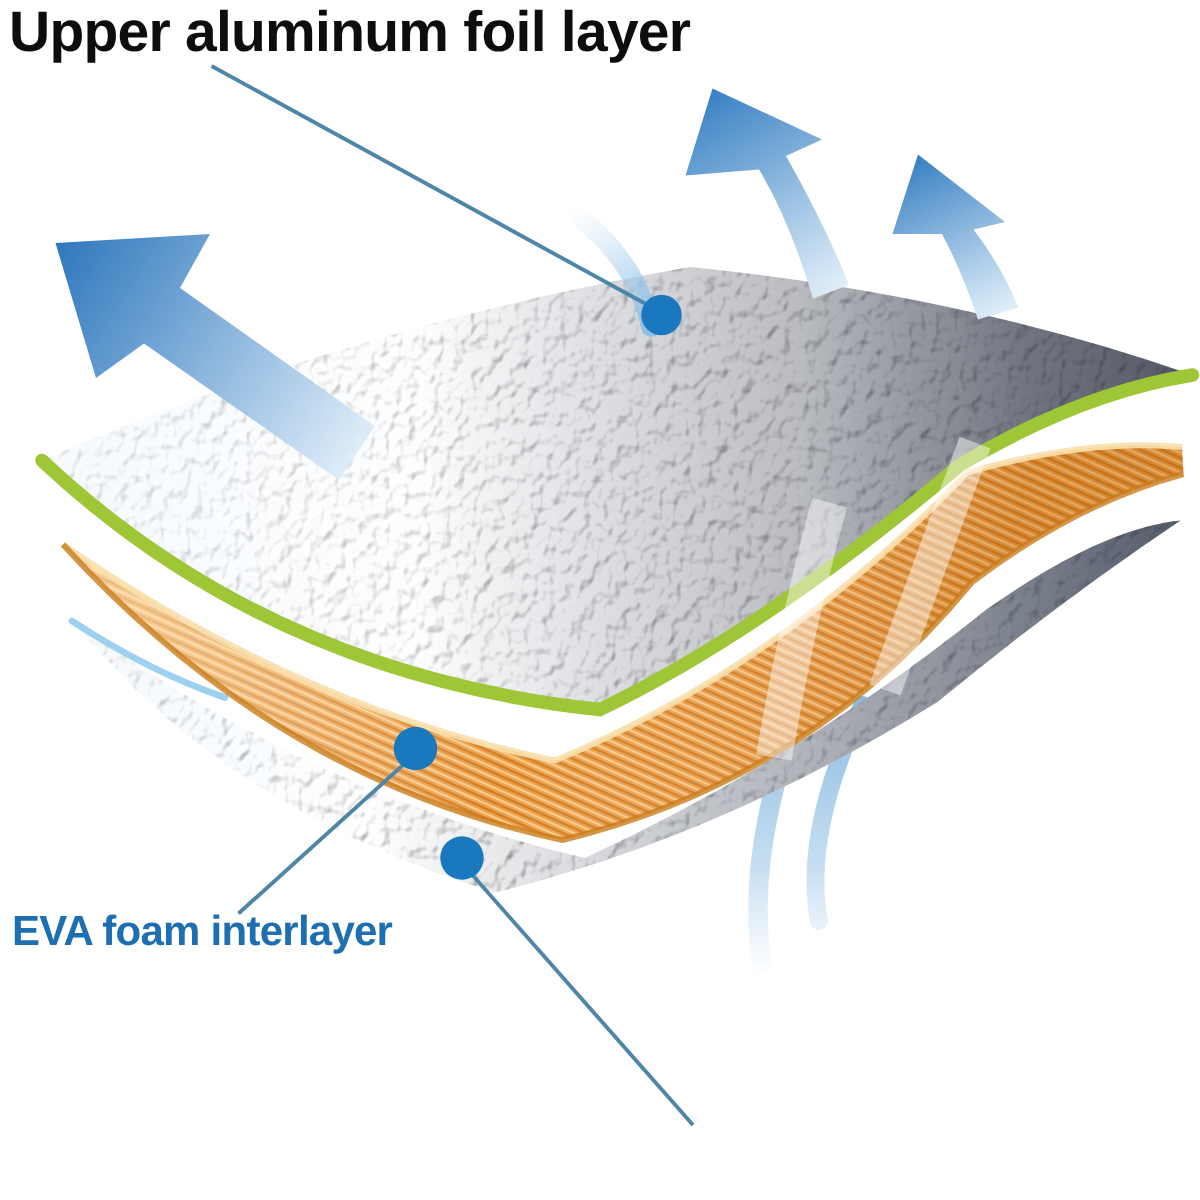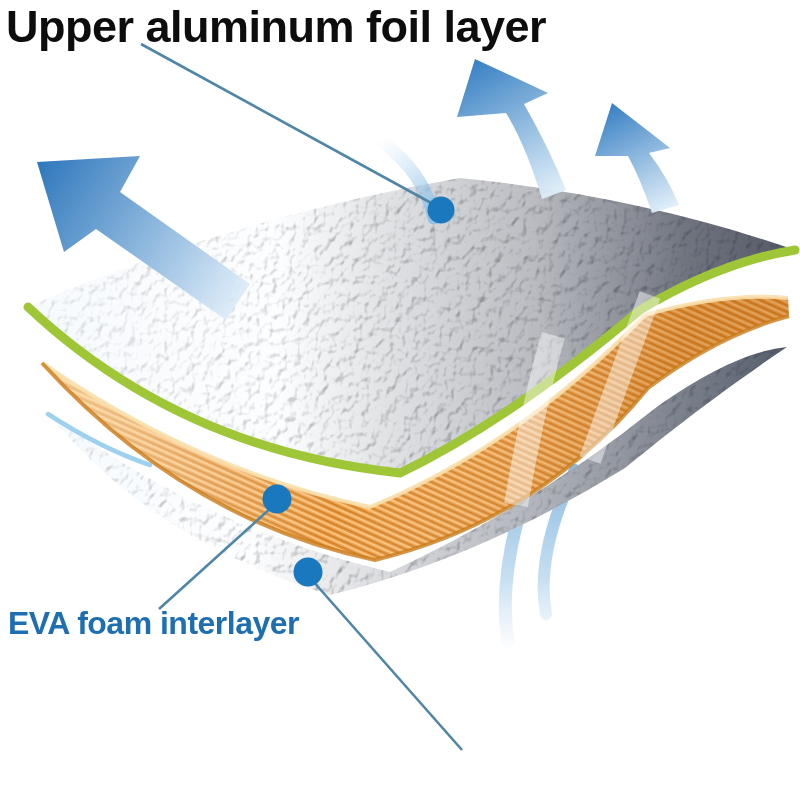--- a/index.html
+++ b/index.html
@@ -4,22 +4,22 @@
 <style>
   html,body{margin:0;padding:0;background:#fff;}
   #stage{
     position:relative;width:800px;height:800px;overflow:hidden;background:#fff;
     font-family:"Liberation Sans",sans-serif;
   }
   .label{
     position:absolute;font-weight:700;white-space:nowrap;
     letter-spacing:-0.5px;line-height:1.15;
   }
-  .label-dark{color:var(--label-text-dark,#0d0d0d);font-size:45px;}
-  .label-blue{color:var(--label-text-blue,#1d6fb2);font-size:32px;}
+  .label-dark{color:var(--label-text-dark,#0d0d0d);font-size:38px;}
+  .label-blue{color:var(--label-text-blue,#1d6fb2);font-size:28px;}
   #label-upper{left:6px;top:1px;}
   #label-eva{left:8px;top:605px;}
   #label-lower{left:344px;top:746px;}
   svg{position:absolute;left:0;top:0;}
   .leader{stroke:var(--leader-line,#4f86a8);stroke-width:2.6;fill:none;}
   .dot{fill:var(--callout-dot,#1a79be);}
   .green-edge{stroke:var(--green-edge,#9fc636);stroke-width:9;fill:none;stroke-linecap:round;}
   .tip-edge{stroke:var(--lower-tip-edge,#9ed1ef);stroke-width:4.5;fill:none;stroke-linecap:round;}
   .pass-band{stroke:rgba(255,255,255,0.45);fill:none;stroke-linecap:butt;}
 </style>

